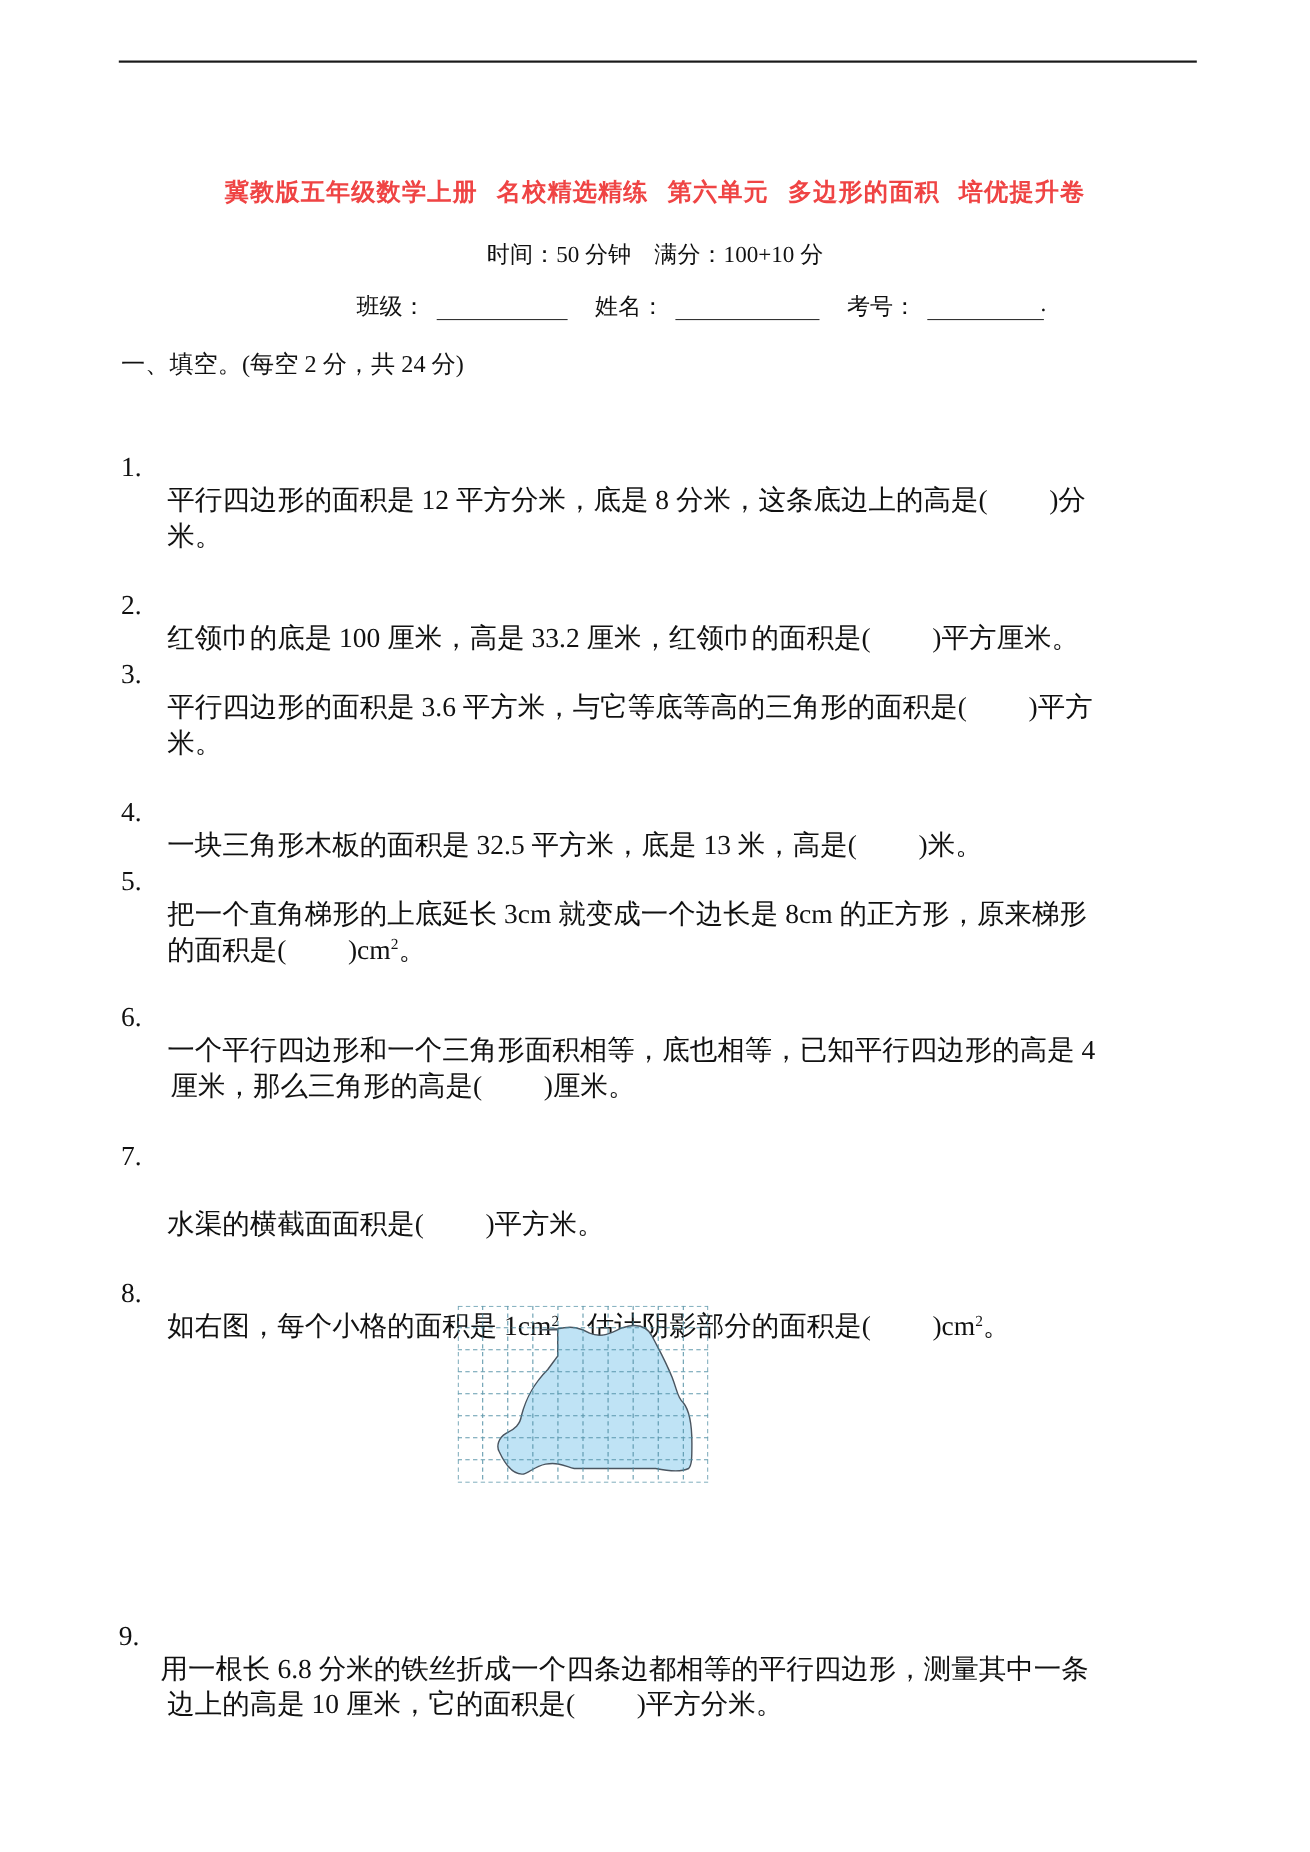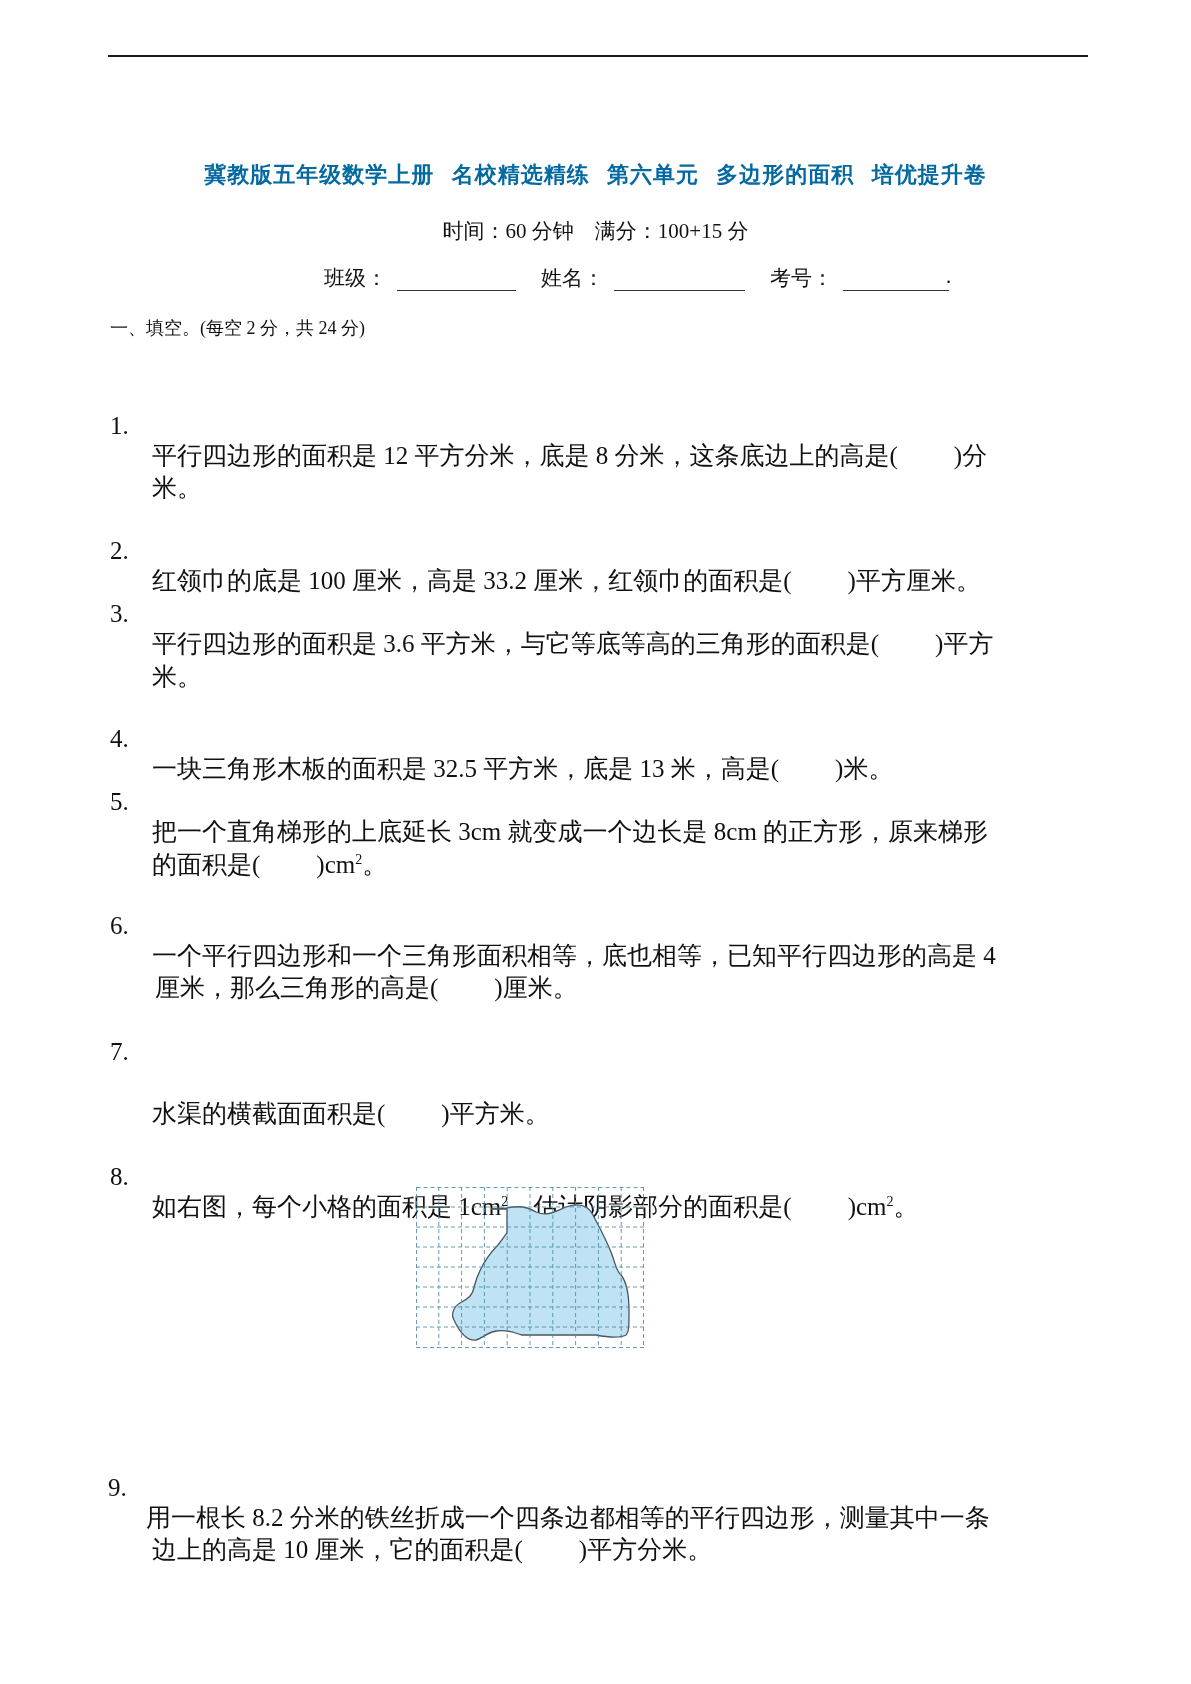--- a/index.html
+++ b/index.html
@@ -8,55 +8,55 @@
     font-family: "Liberation Serif", "DejaVu Serif", serif;
     color: #111111;
   }
   .top-rule {
     position: absolute; left: 108px; top: 55px; width: 980px; height: 0;
     border-top: 2px solid #1a1a1a;
   }
   .title {
     position: absolute; left: 0; top: 160px; width: 1191px; text-align: center;
     font-family: "DejaVu Sans", sans-serif; font-weight: bold;
-    font-size: 22px; letter-spacing: 1px; color: #0369a1; white-space: pre;
+    font-size: 22px; letter-spacing: 1px; color: #ef4444; white-space: pre;
   }
   .meta-line {
     position: absolute; left: 0; top: 217px; width: 1191px; text-align: center;
     font-size: 21px; white-space: pre;
   }
   .info-row {
     position: absolute; top: 264px; left: 0; width: 1191px; height: 32px;
     font-size: 21px;
   }
   .info-label { position: absolute; top: 0; white-space: pre; }
   .info-blank {
     position: absolute; top: 26px; height: 0; border-top: 1.5px solid #333;
   }
   .info-dot { position: absolute; top: 0; }
   .section-title {
-    position: absolute; left: 110px; top: 316px; font-size: 18px; white-space: pre;
+    position: absolute; left: 110px; top: 316px; font-size: 22px; white-space: pre;
   }
   .q-line {
     position: absolute; font-size: 25px; white-space: pre; line-height: 30px;
   }
   .q-num { position: absolute; left: 110px; }
   .q-text { position: absolute; left: 152px; }
   .q-cont { position: absolute; left: 152px; }
   sup { font-size: 14px; vertical-align: 9px; line-height: 0; }
   .blank-paren { display: inline-block; width: 56px; }
   .figure { position: absolute; left: 416px; top: 1187px; width: 228px; height: 161px; }
 </style>
 </head>
 <body>
 
 <div class="top-rule"></div>
 
 <div class="title">冀教版五年级数学上册  名校精选精练  第六单元  多边形的面积  培优提升卷</div>
-<div class="meta-line">时间：60 分钟    满分：100+15 分</div>
+<div class="meta-line">时间：50 分钟    满分：100+10 分</div>
 
 <div class="info-row">
   <span class="info-label" style="left:324px">班级：</span>
   <span class="info-blank" style="left:397px;width:119px"></span>
   <span class="info-label" style="left:541px">姓名：</span>
   <span class="info-blank" style="left:614px;width:131px"></span>
   <span class="info-label" style="left:770px">考号：</span>
   <span class="info-blank" style="left:843px;width:106px"></span>
   <span class="info-dot" style="left:946px">.</span>
 </div>
@@ -140,17 +140,17 @@
       <line x1="159.6" y1="0" x2="159.6" y2="161"></line>
       <line x1="182.4" y1="0" x2="182.4" y2="161"></line>
       <line x1="205.2" y1="0" x2="205.2" y2="161"></line>
       <line x1="227.5" y1="0" x2="227.5" y2="161"></line>
     </g>
   </svg>
 </div>
 
 <div class="q-line" style="top:1443px;left:0;width:1191px">
   <span class="q-num" style="left:108px">9.</span>
-  <span class="q-text" style="left:146px">用一根长 8.2 分米的铁丝折成一个四条边都相等的平行四边形，测量其中一条</span>
+  <span class="q-text" style="left:146px">用一根长 6.8 分米的铁丝折成一个四条边都相等的平行四边形，测量其中一条</span>
 </div>
 <div class="q-line" style="top:1505px;left:0;width:1021px">
   <span class="q-cont"><span>边上的高是 10 厘米，它的面积是(</span><span class="blank-paren"></span><span>)平方分米。</span></span>
 </div>
 
 </body></html>

